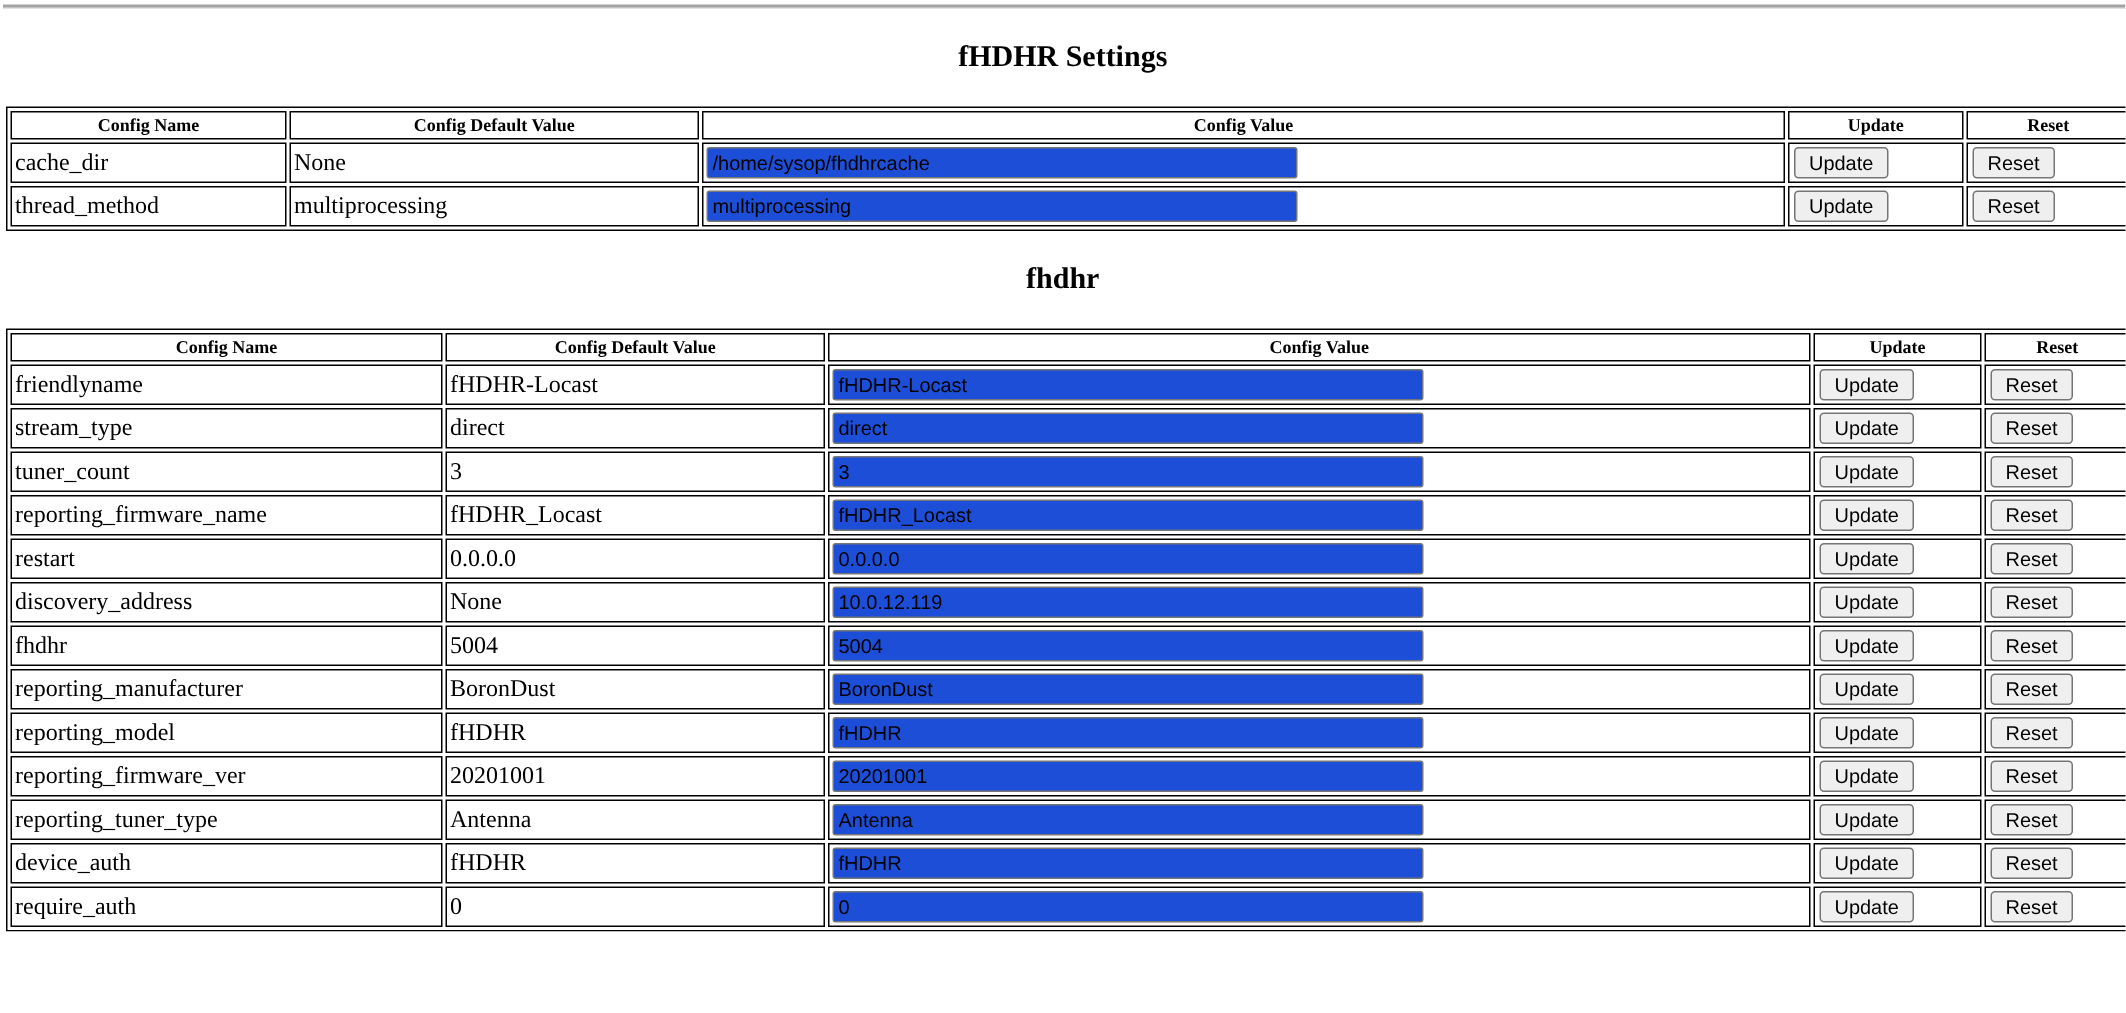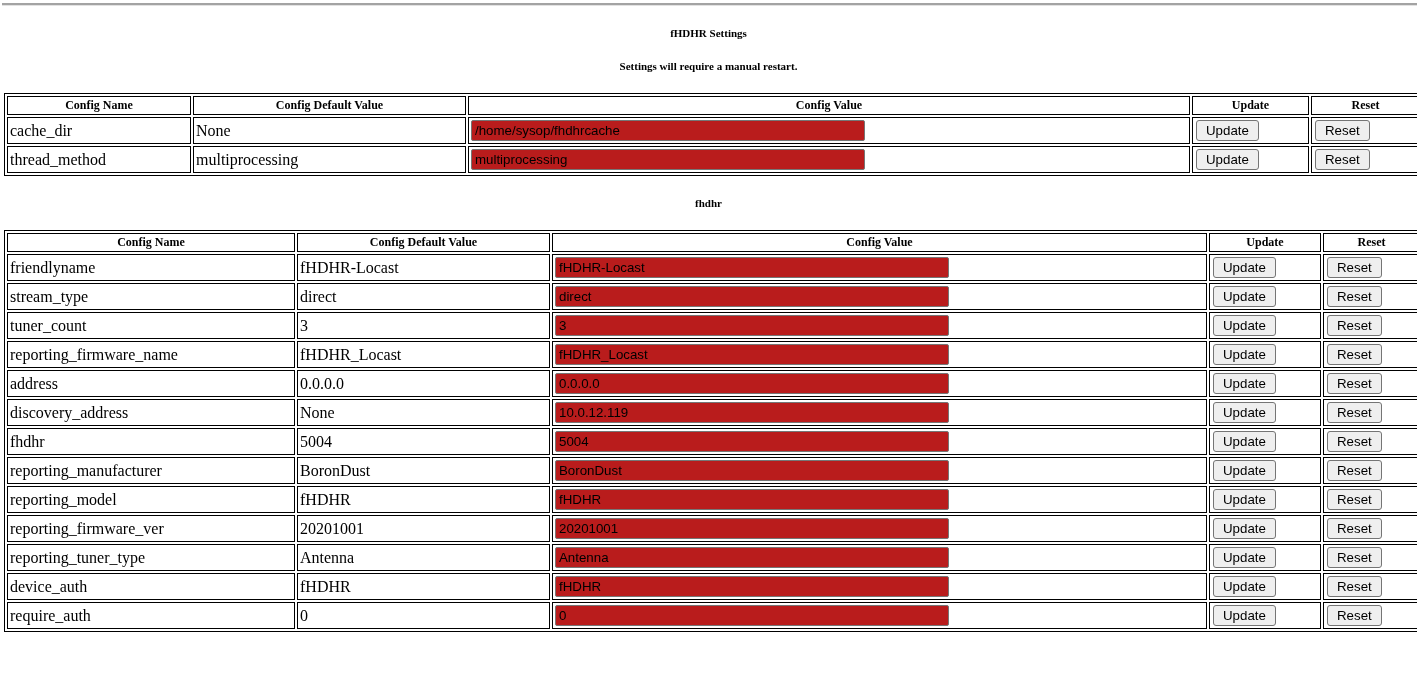--- a/index.html
+++ b/index.html
@@ -16,21 +16,21 @@
     height: 2px;
     background: #a3a3a3;
     border-bottom: 1px solid #e2e2e2;
     margin: 3px 0 0 2px;
   }
   .content {
     margin: 0 4px;
   }
   h4.center-heading {
     text-align: center;
-    font-size: 11px;
+    font-size: 20px;
     font-weight: bold;
     margin: 21px 0;
     font-family: "Liberation Serif", serif;
   }
   table.config-table {
     width: 100%;
     table-layout: fixed;
     border: 1px solid #000000;
     border-spacing: 2px;
     border-collapse: separate;
@@ -65,21 +65,21 @@
   table.t-fhdhr col.c-update  { width: 112px; }
   table.t-fhdhr col.c-reset   { width: 97px; }
 
   .cfg-input {
     width: 386px;
     max-width: 98%;
     height: 17px;
     font-family: "Liberation Sans", sans-serif;
     font-size: 13.3px;
     color: #000000;
-    background: #b91c1c;
+    background: #1d4ed8;
     border: 1px solid #767676;
     border-radius: 2px;
     padding: 1px 3px;
     margin: 1px 0;
     vertical-align: middle;
     box-sizing: content-box;
   }
   .cfg-button {
     font-family: "Liberation Sans", sans-serif;
     font-size: 13.3px;
@@ -94,21 +94,20 @@
   }
 </style>
 </head>
 <body>
 
 <div class="chrome-divider"></div>
 
 <div class="content">
 
   <h4 class="center-heading">fHDHR Settings</h4>
-  <h4 class="center-heading">Settings will require a manual restart.</h4>
 
   <section>
     <table class="config-table t-main">
       <colgroup>
         <col class="c-name">
           <col class="c-default">
           <col class="c-value">
           <col class="c-update">
           <col class="c-reset">
       </colgroup>
@@ -182,21 +181,21 @@
             <td><button class="cfg-button">Reset</button></td>
           </tr>
           <tr>
             <td>reporting_firmware_name</td>
             <td>fHDHR_Locast</td>
             <td><input type="text" class="cfg-input" value="fHDHR_Locast" style=""></td>
             <td><button class="cfg-button">Update</button></td>
             <td><button class="cfg-button">Reset</button></td>
           </tr>
           <tr>
-            <td>address</td>
+            <td>restart</td>
             <td>0.0.0.0</td>
             <td><input type="text" class="cfg-input" value="0.0.0.0" style=""></td>
             <td><button class="cfg-button">Update</button></td>
             <td><button class="cfg-button">Reset</button></td>
           </tr>
           <tr>
             <td>discovery_address</td>
             <td>None</td>
             <td><input type="text" class="cfg-input" value="10.0.12.119" style=""></td>
             <td><button class="cfg-button">Update</button></td>

